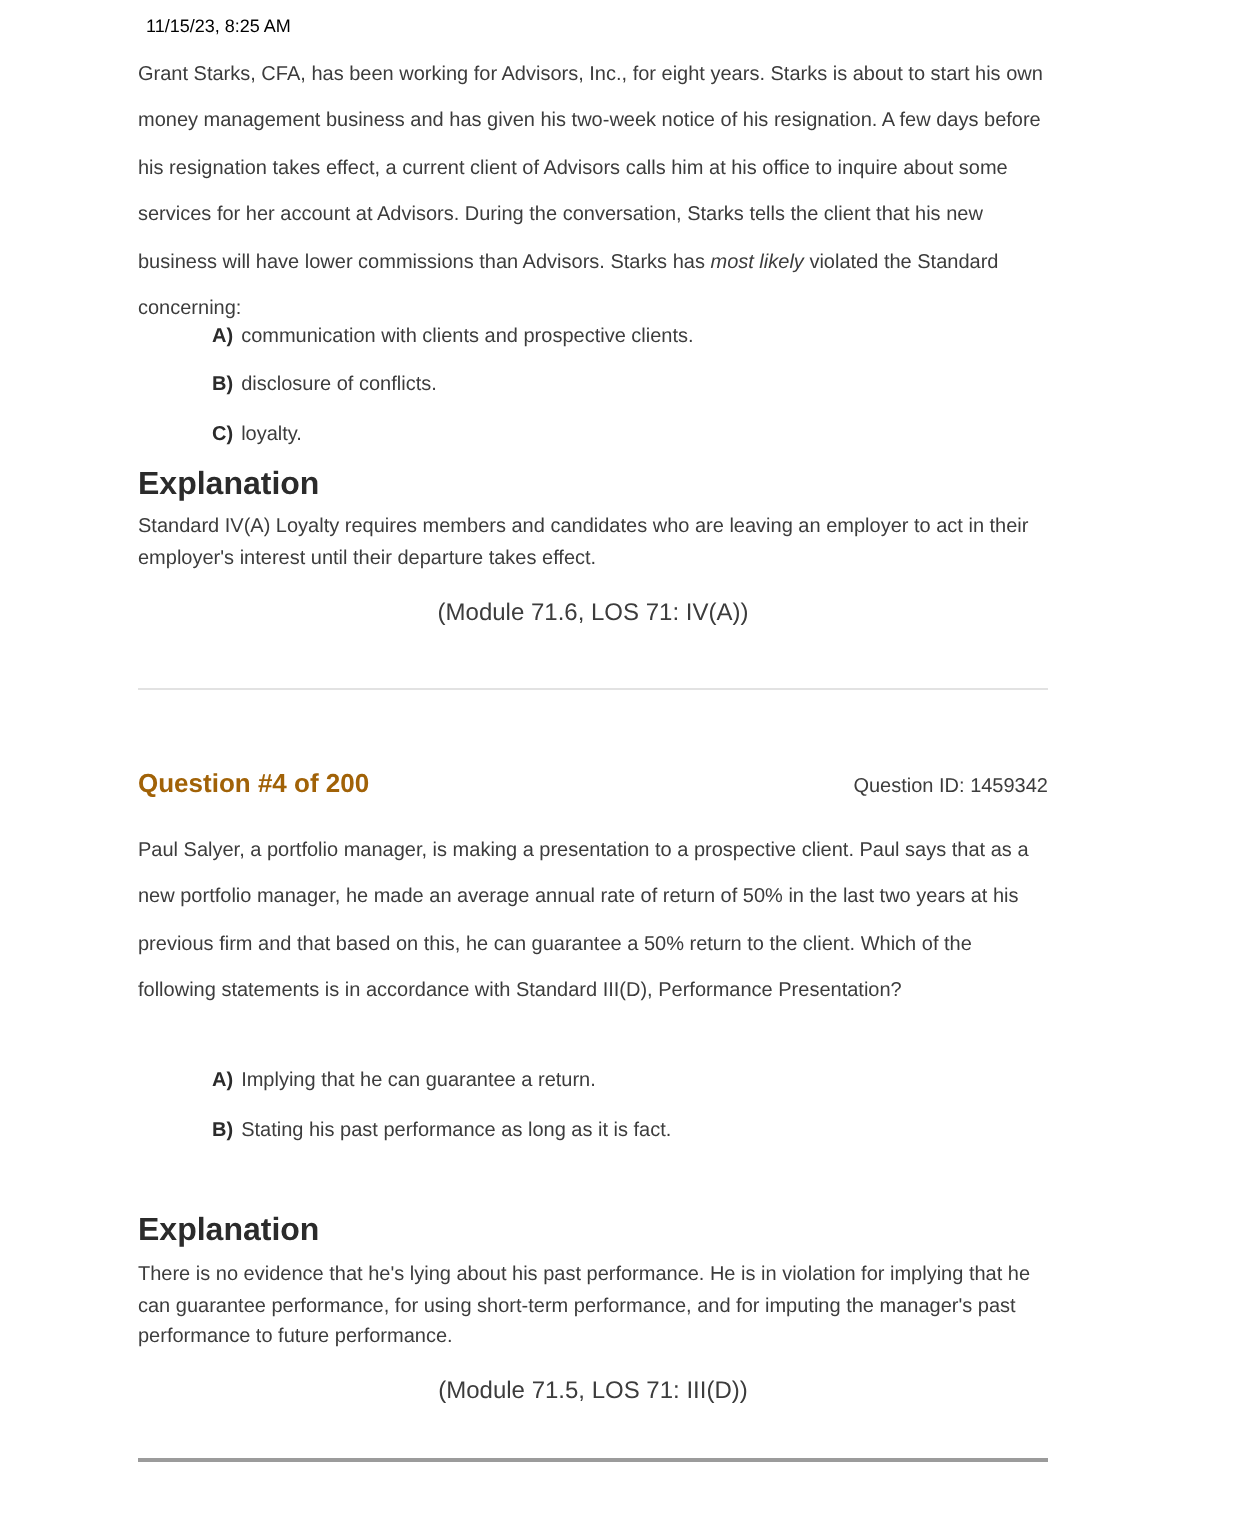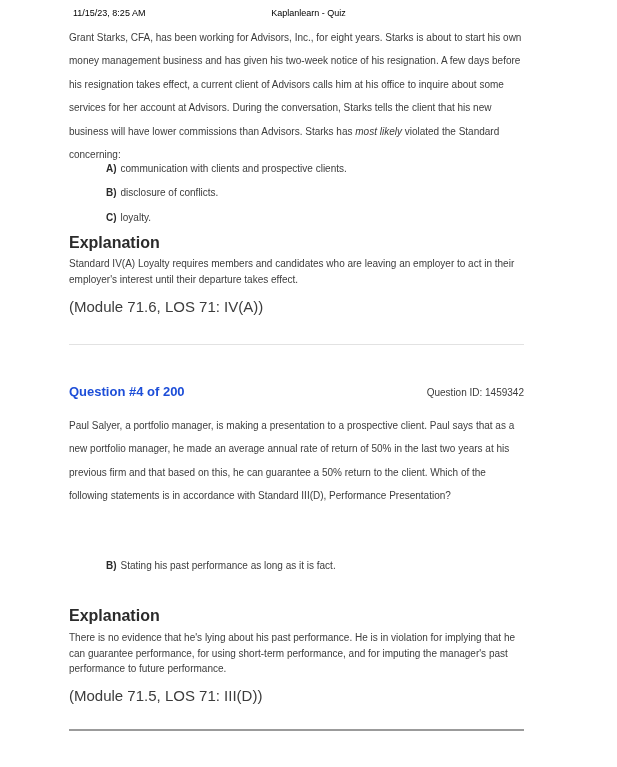--- a/index.html
+++ b/index.html
@@ -93,23 +93,24 @@
     font-size: 10px;
     line-height: 15.5px;
     color: #3c3c3c;
   }
   .expl-body-q3 { top: 256px; }
   .expl-body-q4 { top: 630px; }
   .module-ref {
     position: absolute;
     left: 0;
     width: 455px;
-    font-size: 15px;
+    font-size: 12px;
     line-height: 15.5px;
     color: #3c3c3c;
+    text-align: center;
   }
   .module-ref-q3 { top: 299px; }
   .module-ref-q4 { top: 688px; }
   .question-divider {
     position: absolute;
     left: 0;
     top: 344px;
     width: 455px;
     height: 1px;
     background: #e2e2e2;
@@ -120,21 +121,21 @@
     top: 383px;
     width: 455px;
     display: flex;
     justify-content: space-between;
     align-items: baseline;
   }
   .q4-title {
     font-size: 13px;
     line-height: 18px;
     font-weight: bold;
-    color: #1d4ed8;
+    color: #a16207;
   }
   .q4-id {
     font-size: 10px;
     line-height: 14px;
     color: #3c3c3c;
   }
   .bottom-rule {
     position: absolute;
     left: 0;
     top: 729px;
@@ -142,21 +143,20 @@
     height: 2px;
     background: #9b9b9b;
   }
 </style>
 </head>
 <body>
 
 <div id="page">
 
   <div class="print-header-date">11/15/23, 8:25 AM</div>
-  <div class="print-header-title">Kaplanlearn - Quiz</div>
 
   <div id="content">
 
     <div class="stem stem-q3">
       <span>Grant Starks, CFA, has been working for Advisors, Inc., for eight years. Starks is about to start his own money management business and has given his two-week notice of his resignation. A few days before his resignation takes effect, a current client of Advisors calls him at his office to inquire about some services for her account at Advisors. During the conversation, Starks tells the client that his new business will have lower commissions than Advisors. Starks has </span><em>most likely</em><span> violated the Standard concerning:</span>
     </div>
 
     <div class="option q3-opt-a">
       <span class="opt-letter">A)</span><span>communication with clients and prospective clients.</span>
     </div>
@@ -173,20 +173,23 @@
 
     <div class="question-divider"></div>
 
     <div class="q4-header-row">
       <div class="q4-title">Question #4 of 200</div>
       <div class="q4-id">Question ID: 1459342</div>
     </div>
 
     <div class="stem stem-q4">Paul Salyer, a portfolio manager, is making a presentation to a prospective client. Paul says that as a new portfolio manager, he made an average annual rate of return of 50% in the last two years at his previous firm and that based on this, he can guarantee a 50% return to the client. Which of the following statements is in accordance with Standard III(D), Performance Presentation?</div>
 
+    <div class="option q4-opt-a">
+      <span class="opt-letter">A)</span><span>Implying that he can guarantee a return.</span>
+    </div>
     <div class="option q4-opt-b">
       <span class="opt-letter">B)</span><span>Stating his past performance as long as it is fact.</span>
     </div>
 
     <div class="expl-head expl-head-q4">Explanation</div>
     <div class="expl-body expl-body-q4">There is no evidence that he's lying about his past performance. He is in violation for implying that he can guarantee performance, for using short-term performance, and for imputing the manager's past performance to future performance.</div>
     <div class="module-ref module-ref-q4">(Module 71.5, LOS 71: III(D))</div>
 
     <div class="bottom-rule"></div>
 

